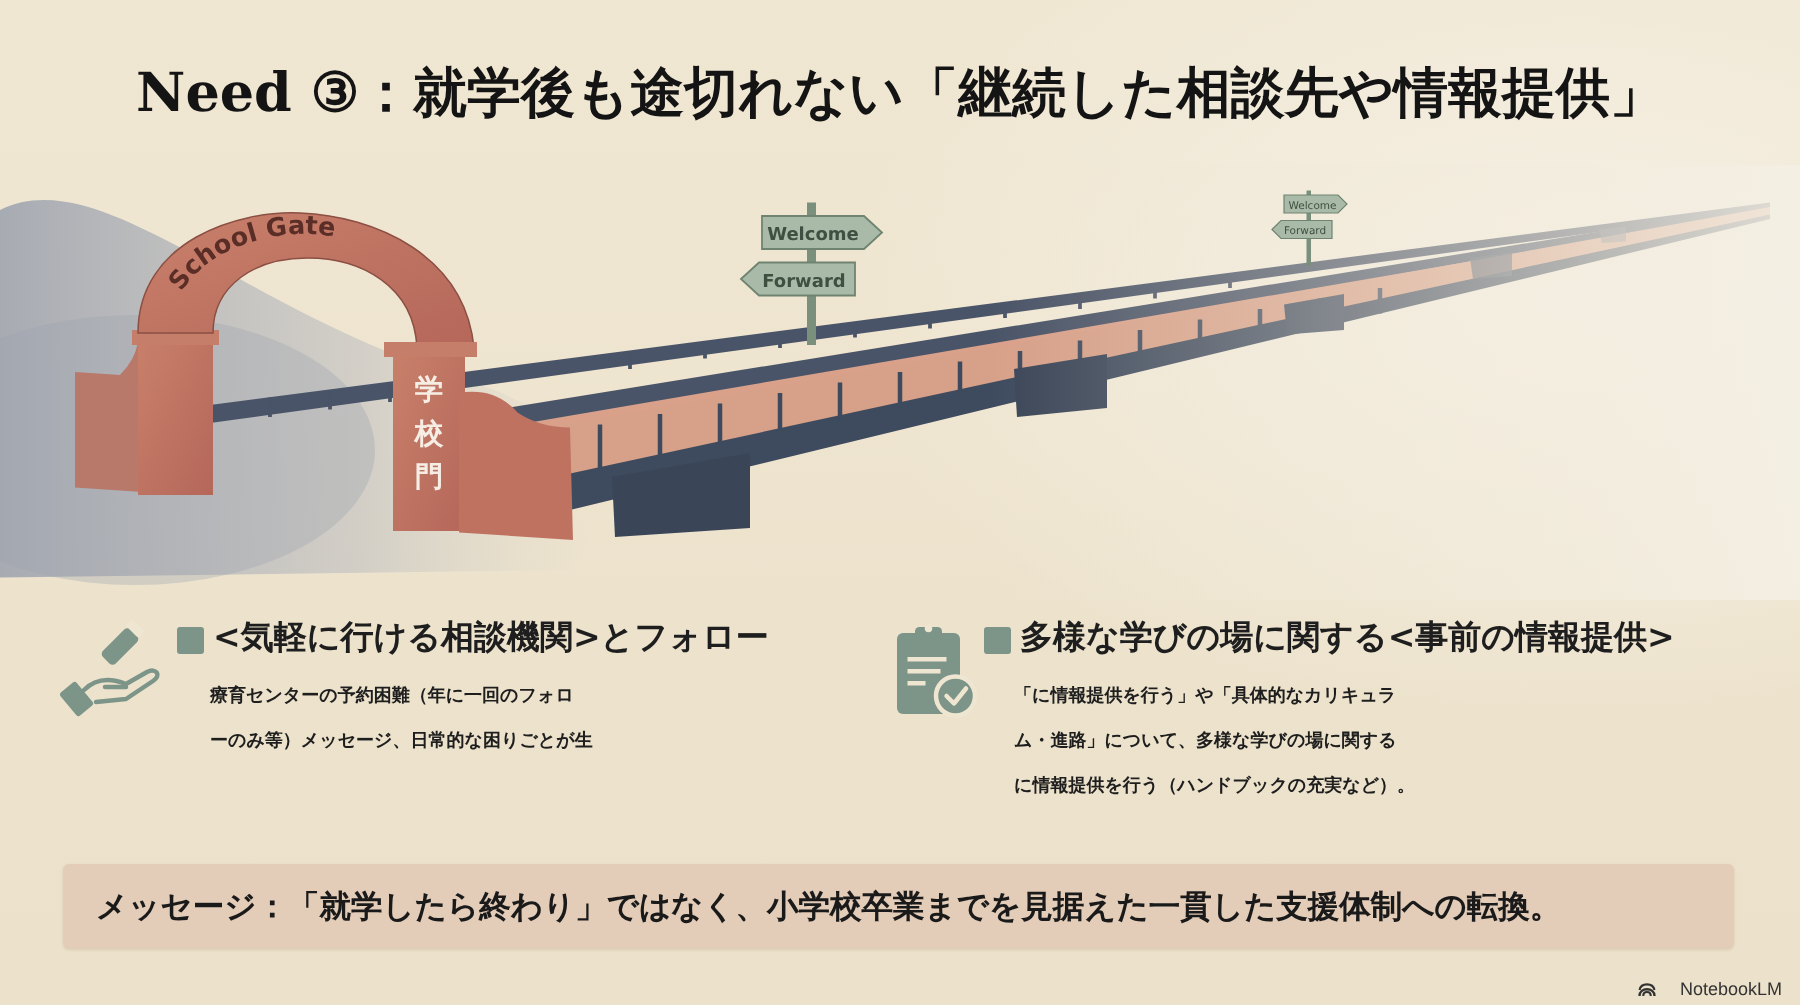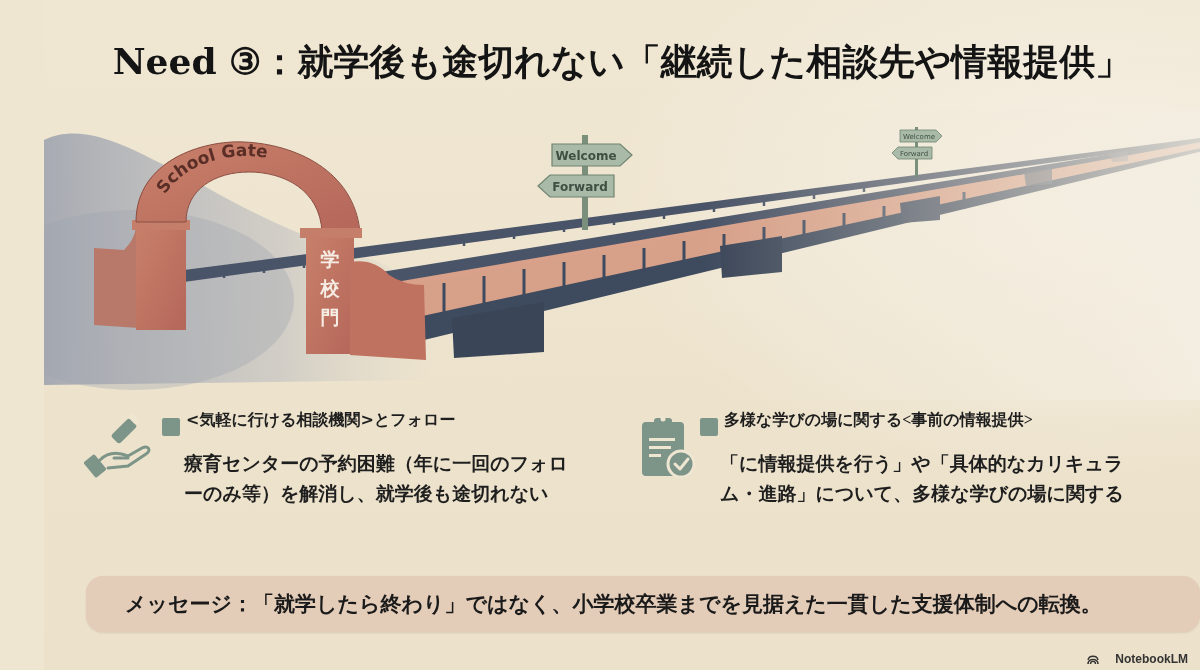--- a/index.html
+++ b/index.html
@@ -8,21 +8,20 @@
     background: #efe6d2;
     font-family: "DejaVu Sans", "Liberation Sans", sans-serif;
     color: #1c1c1c;
     position: relative;
   }
   .slide {
     position: absolute; inset: 0;
     background:
       radial-gradient(ellipse 700px 400px at 1050px 200px, #f6f1e6 0%, rgba(246,241,230,0) 70%),
       linear-gradient(180deg, #f0e7d3 0%, #ede3cd 60%, #ece1ca 100%);
-    margin-left: 44px;
   }
   .title {
     position: absolute; left: 0; right: 0; top: 38px;
     text-align: center;
     font-family: "DejaVu Serif", "Liberation Serif", serif;
     font-weight: bold;
     font-size: 36px;
     letter-spacing: 0px;
     color: #141414;
   }
@@ -41,46 +40,46 @@
   }
   .col-right .icon { left: 2px; top: 6px; width: 58px; height: 66px; }
   .col .bullet {
     position: absolute; top: 10px; width: 18px; height: 18px;
     background: #7d9489; border-radius: 2px;
   }
   .col-left .bullet { left: 78px; }
   .col-right .bullet { left: 64px; }
   .col .heading {
     position: absolute; top: 2px;
-    font-size: 16px; font-weight: bold; color: #1e1e1e; white-space: nowrap;
+    font-size: 22px; font-weight: bold; color: #1e1e1e; white-space: nowrap;
   }
   .col-left .heading { left: 102px; }
-  .col-right .heading { left: 88px; font-family: Liberation Serif, serif; }
+  .col-right .heading { left: 88px; }
   .col .body {
     position: absolute; top: 40px;
-    font-size: 19px; font-weight: bold; line-height: 30px; color: #1e1e1e;
+    font-size: 12px; font-weight: bold; line-height: 30px; color: #1e1e1e;
   }
   .col-left .body { left: 100px; width: 440px; }
   .col-right .body { left: 84px; width: 470px; }
 
   .message {
     position: absolute; left: 42px; top: 576px; width: 1114px; height: 56px;
     background: #e3ccb8;
-    border-radius: 17px;
+    border-radius: 4px;
     box-shadow: 0 1px 2px rgba(120,90,60,0.15);
     display: flex; align-items: center;
-    padding-left: 39px;
+    padding-left: 22px;
     font-size: 21px; font-weight: bold; color: #1a1a1a;
     white-space: nowrap;
   }
   .brand {
     position: absolute; right: 12px; bottom: 4px;
     display: flex; align-items: center; gap: 16px;
     font-family: "Liberation Sans", sans-serif;
-    font-size: 12px; font-weight: bold; color: #333;
+    font-size: 12px; font-weight: normal; color: #333;
   }
   .brand svg { width: 12px; height: 10px; }
 </style>
 </head>
 <body>
 
 <div class="slide">
 
   <div class="title">Need ③：就学後も途切れない「継続した相談先や情報提供」</div>
 
@@ -206,21 +205,21 @@
         <rect x="44" y="4" width="12" height="6" rx="2" fill="#efe6d2" transform="rotate(45 50 7)"></rect>
         <path d="M16 48 C 24 40, 34 40, 44 44 L 58 36 C 64 33, 68 38, 62 42 L 44 54 L 24 56" fill="none" stroke="#7d9489" stroke-width="3" stroke-linecap="round" stroke-linejoin="round"></path>
         <path d="M30 46 L 44 46" stroke="#7d9489" stroke-width="3" stroke-linecap="round"></path>
         <rect x="4" y="44" width="14" height="20" rx="2" fill="#7d9489" transform="rotate(-40 11 54)"></rect>
       </svg>
     </div>
     <div class="bullet"></div>
     <div class="heading">&lt;気軽に行ける相談機関&gt;とフォロー</div>
     <div class="body">
       <div>療育センターの予約困難（年に一回のフォロ</div>
-      <div>ーのみ等）を解消し、就学後も途切れない</div>
+      <div>ーのみ等）メッセージ、日常的な困りごとが生</div>
     </div>
   </div>
 
   <div class="col col-right">
     <div class="icon">
       <svg viewBox="0 0 58 66" xmlns="http://www.w3.org/2000/svg">
         <rect x="4" y="8" width="42" height="54" rx="4" fill="#7d9489"></rect>
         <rect x="16" y="4" width="18" height="8" rx="3" fill="#7d9489"></rect>
         <circle cx="25" cy="5" r="2.5" fill="#efe6d2"></circle>
         <rect x="11" y="24" width="26" height="3" fill="#efe6d2"></rect>
@@ -228,20 +227,21 @@
         <rect x="11" y="40" width="12" height="3" fill="#efe6d2"></rect>
         <circle cx="43" cy="50" r="13" fill="#7d9489" stroke="#efe6d2" stroke-width="3"></circle>
         <path d="M37 50 L 42 55 L 50 45" fill="none" stroke="#efe6d2" stroke-width="3" stroke-linecap="round" stroke-linejoin="round"></path>
       </svg>
     </div>
     <div class="bullet"></div>
     <div class="heading">多様な学びの場に関する&lt;事前の情報提供&gt;</div>
     <div class="body">
       <div>「に情報提供を行う」や「具体的なカリキュラ</div>
       <div>ム・進路」について、多様な学びの場に関する</div>
+      <div>に情報提供を行う（ハンドブックの充実など）。</div>
     </div>
   </div>
 
   <div class="message">
     <span>メッセージ：「就学したら終わり」ではなく、小学校卒業までを見据えた一貫した支援体制への転換。</span>
   </div>
 
   <div class="brand">
     <svg viewBox="0 0 12 10" xmlns="http://www.w3.org/2000/svg">
       <path d="M1 10 C 1 4, 11 4, 11 10" fill="none" stroke="#333" stroke-width="1.6"></path>

